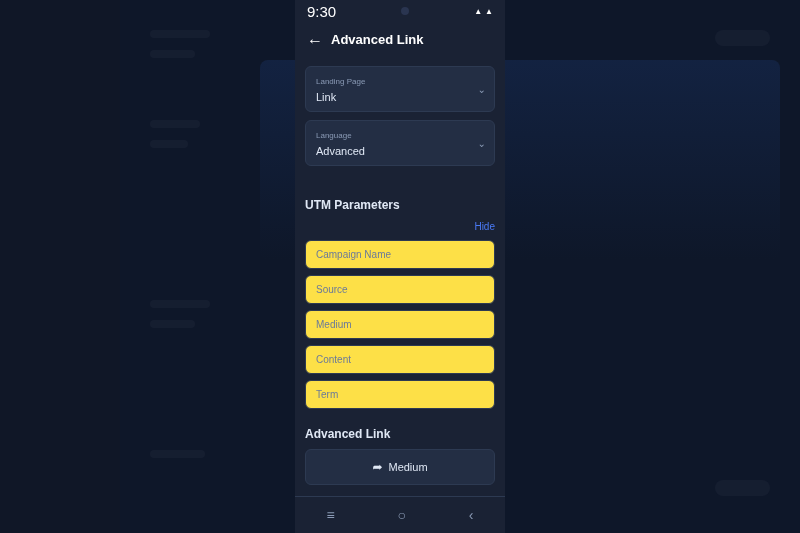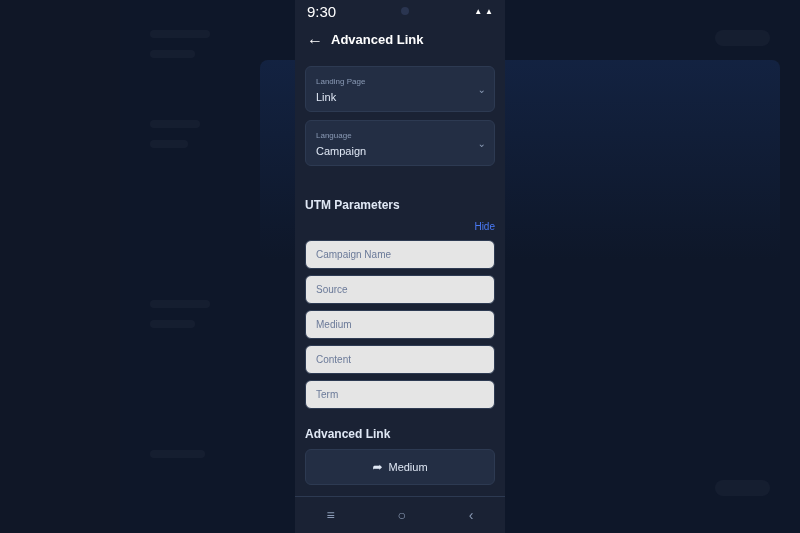--- a/index.html
+++ b/index.html
@@ -184,21 +184,21 @@
     .utm-hide {
       color: #4a7af5;
       font-size: 10px;
       cursor: pointer;
       margin-top: 43px;
     }
 
     
     .utm-input {
       width: 100%;
-      background: #e5e5e5;
+      background: #fde047;
       border: 1px solid #2d3a52;
       border-radius: 6px;
       padding: 8px 10px;
       color: #6b7a99;
       font-size: 10px;
       margin-bottom: 6px;
       outline: none;
     }
 
     .utm-input::placeholder {
@@ -305,21 +305,21 @@
         <span class="dropdown-label">Landing Page</span>
         <span class="dropdown-value">Link</span>
         <span class="dropdown-arrow">⌄</span>
       </div>
     </div>
 
     
     <div class="dropdown-group">
       <div class="dropdown-select">
         <span class="dropdown-label">Language</span>
-        <span class="dropdown-value">Campaign</span>
+        <span class="dropdown-value">Advanced</span>
         <span class="dropdown-arrow">⌄</span>
       </div>
     </div>
 
     
     <div class="utm-header">
       <span class="utm-title">UTM Parameters</span>
       <span class="utm-hide">Hide</span>
     </div>
 

